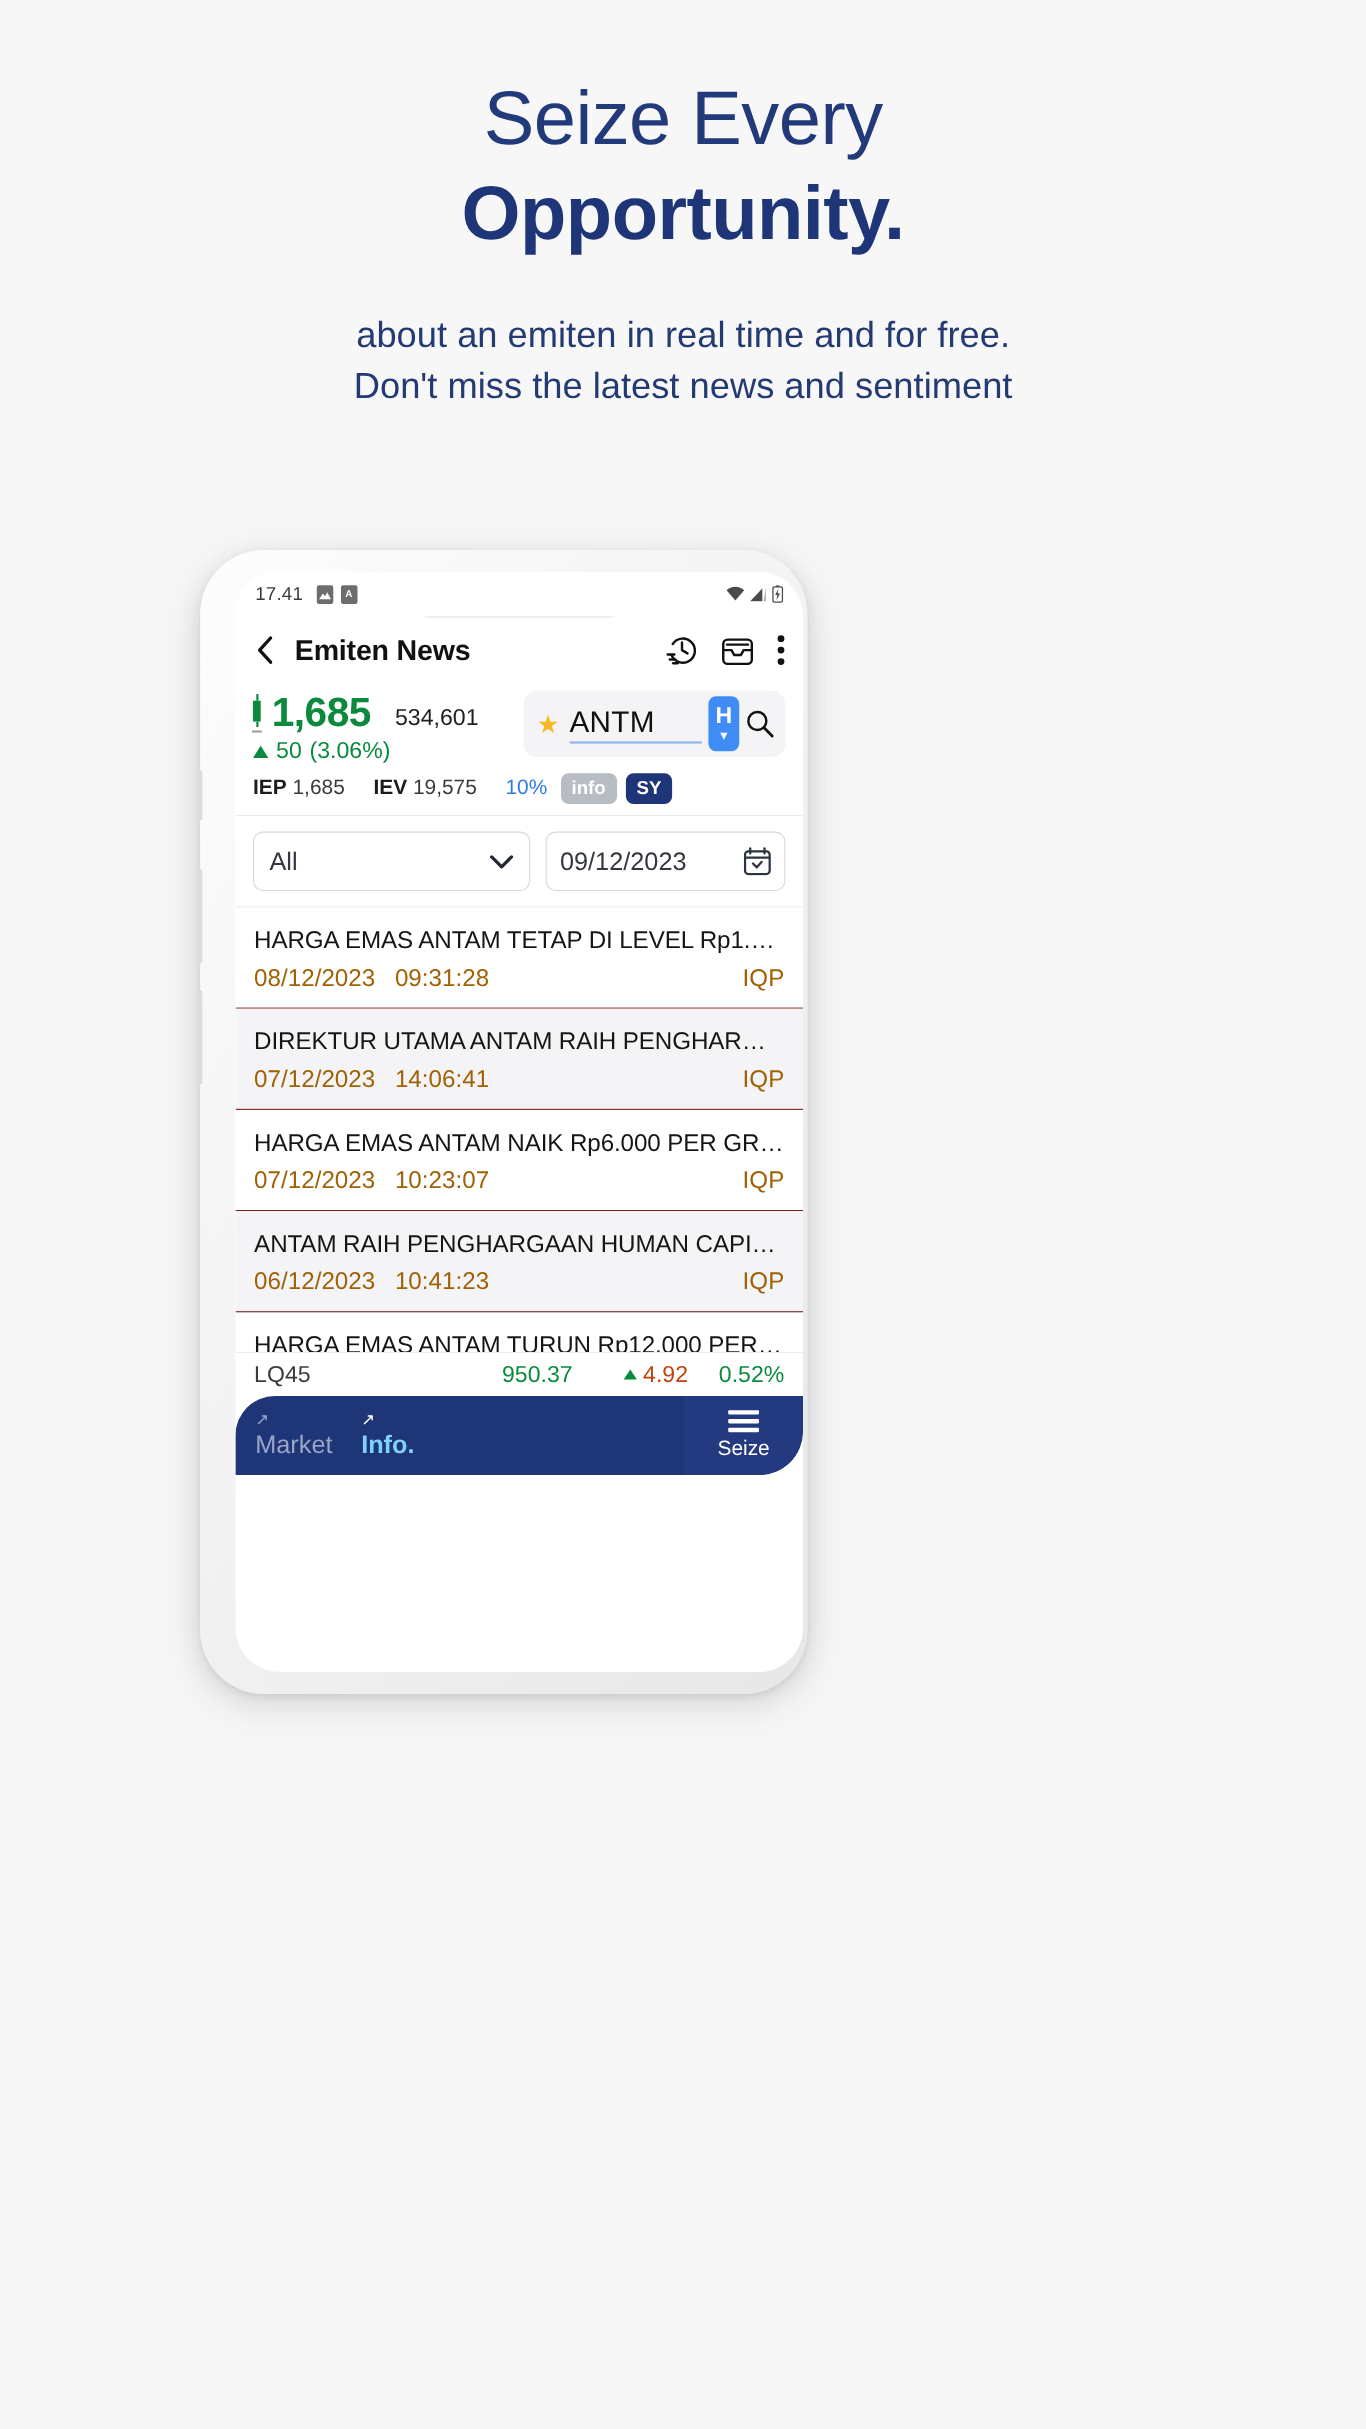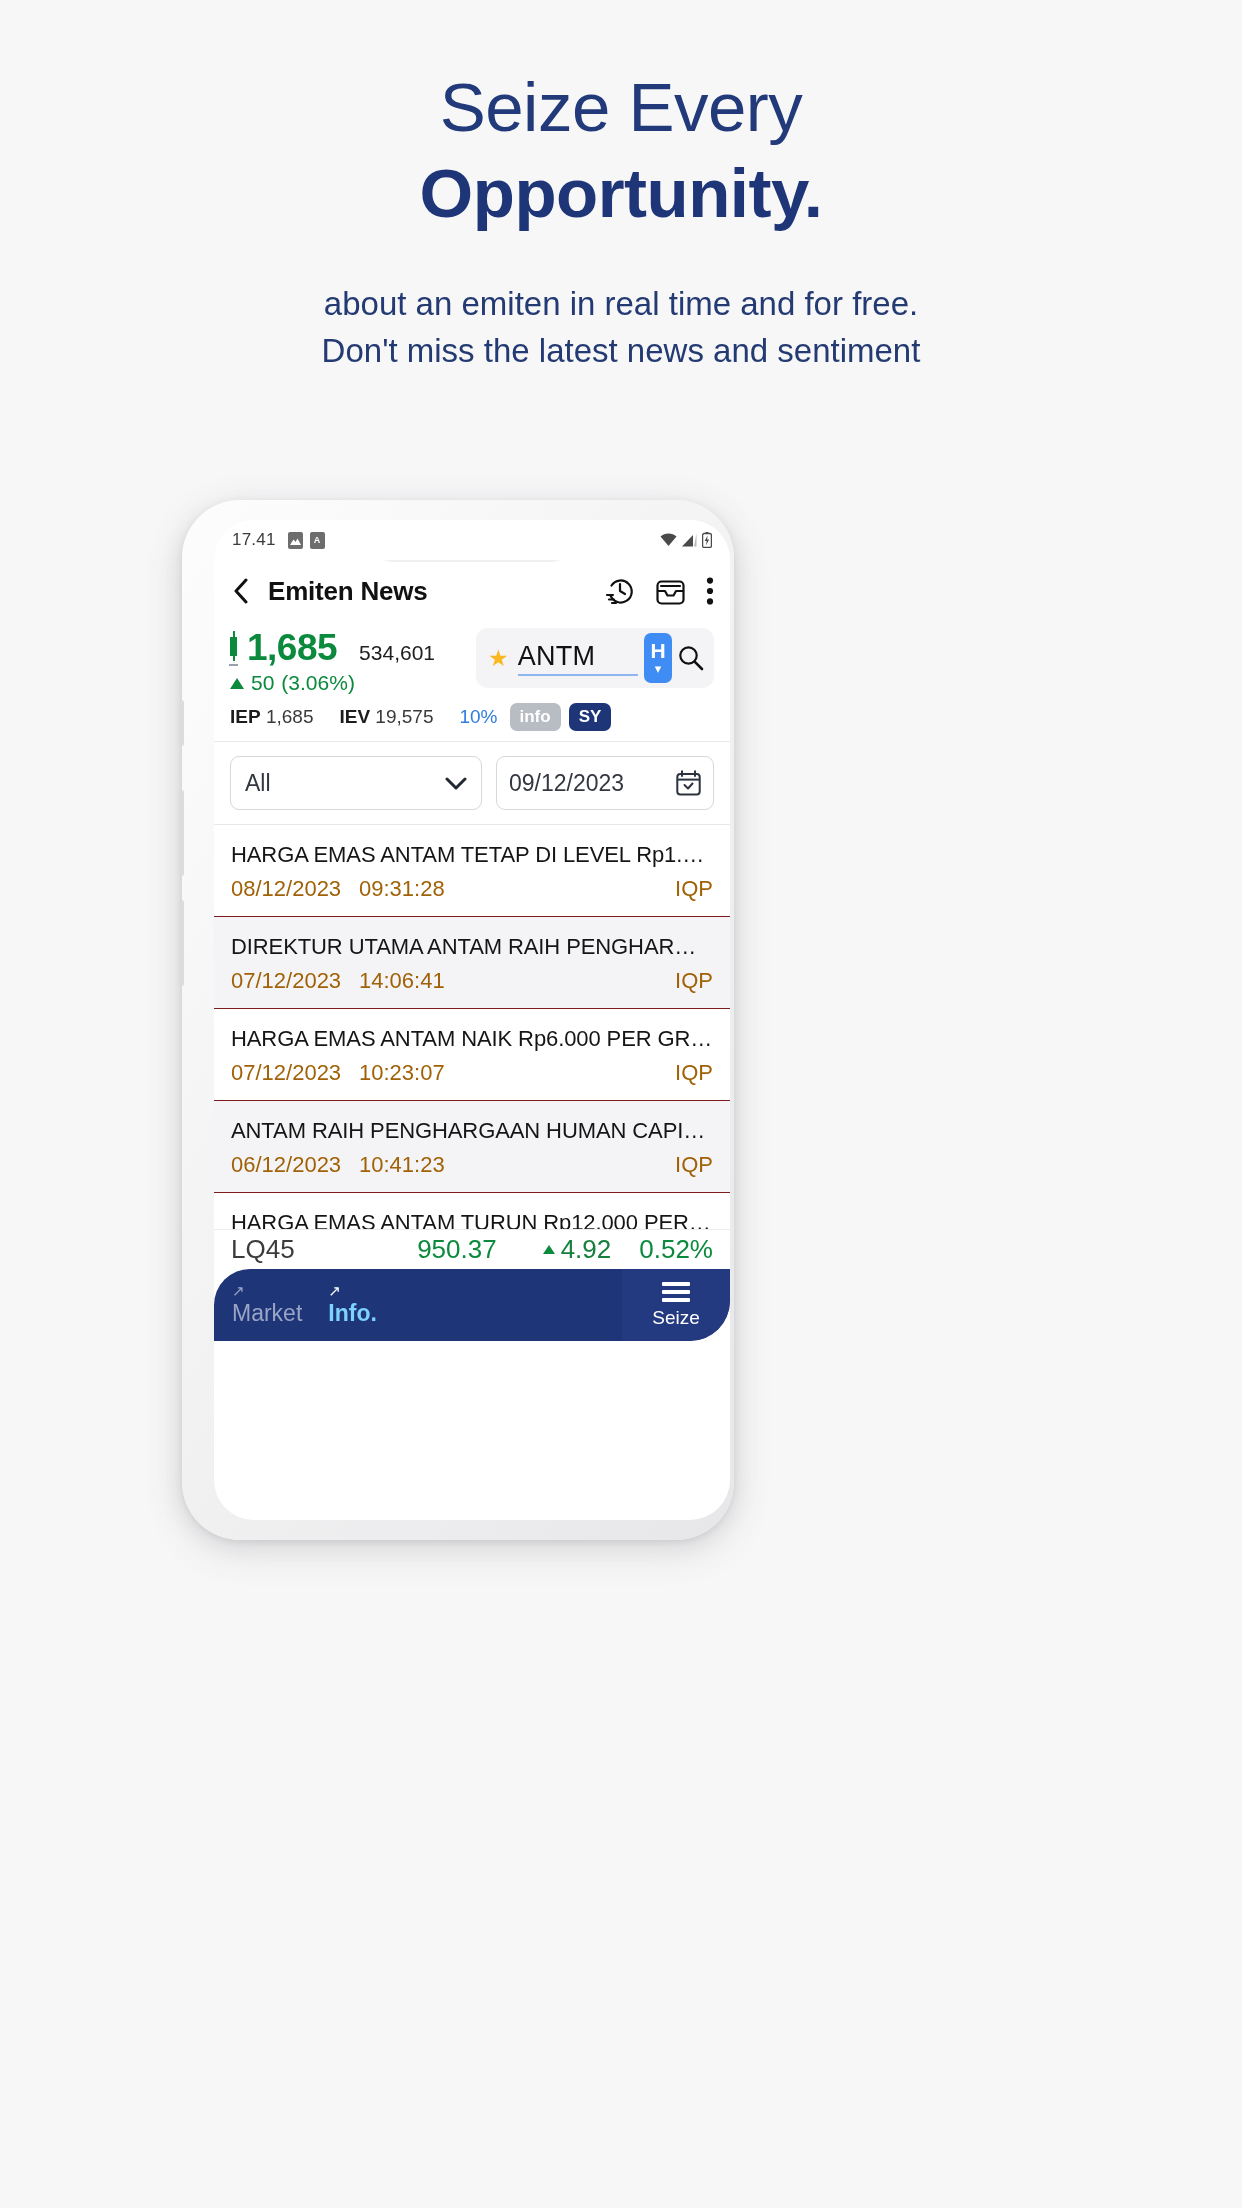--- a/index.html
+++ b/index.html
@@ -339,26 +339,26 @@
   .news-time { width: 124px; }
   .news-src { margin-left: auto; }
 
   
   .ticker {
     display: flex;
     align-items: center;
     height: 40px;
     padding: 0 17px;
     background: #fff;
-    font-size: 26px;
+    font-size: 21px;
     border-top: 1px solid #ececee;
   }
   .tk-name { color: #3b3b3b; }
   .tk-val { color: #0b8a3d; margin-left: auto; }
-  .tk-chg { color: #15803d; margin-left: 46px; display: flex; align-items: center; }
+  .tk-chg { color: #c2410c; margin-left: 46px; display: flex; align-items: center; }
   .tk-tri {
     width: 0; height: 0;
     border-left: 6px solid transparent;
     border-right: 6px solid transparent;
     border-bottom: 9px solid #0b8a3d;
     margin-right: 6px;
   }
   .tk-pct { color: #0b8a3d; margin-left: 28px; }
 
   

